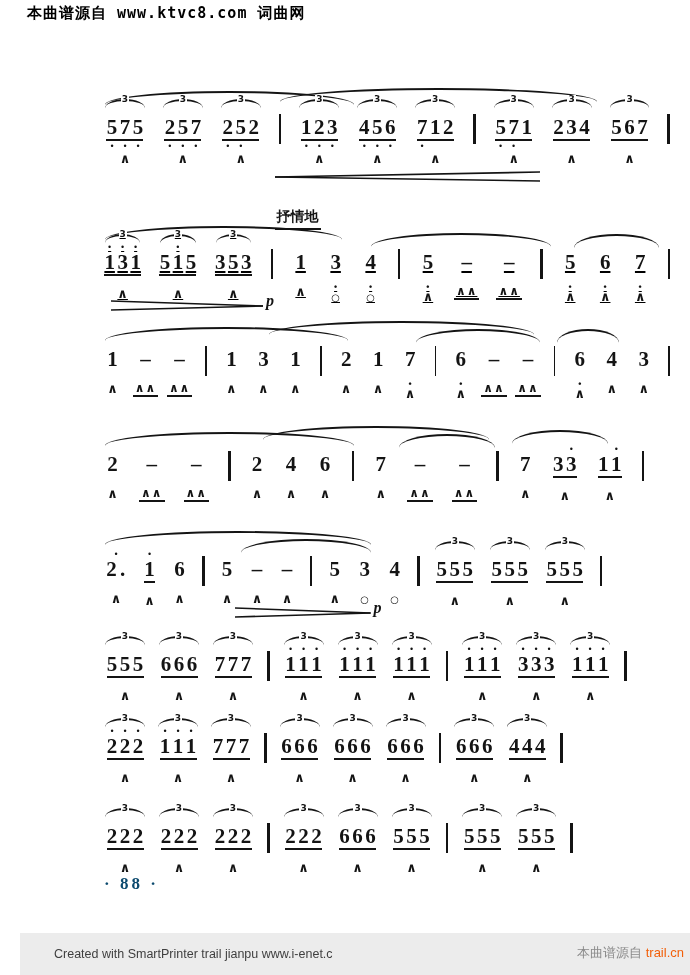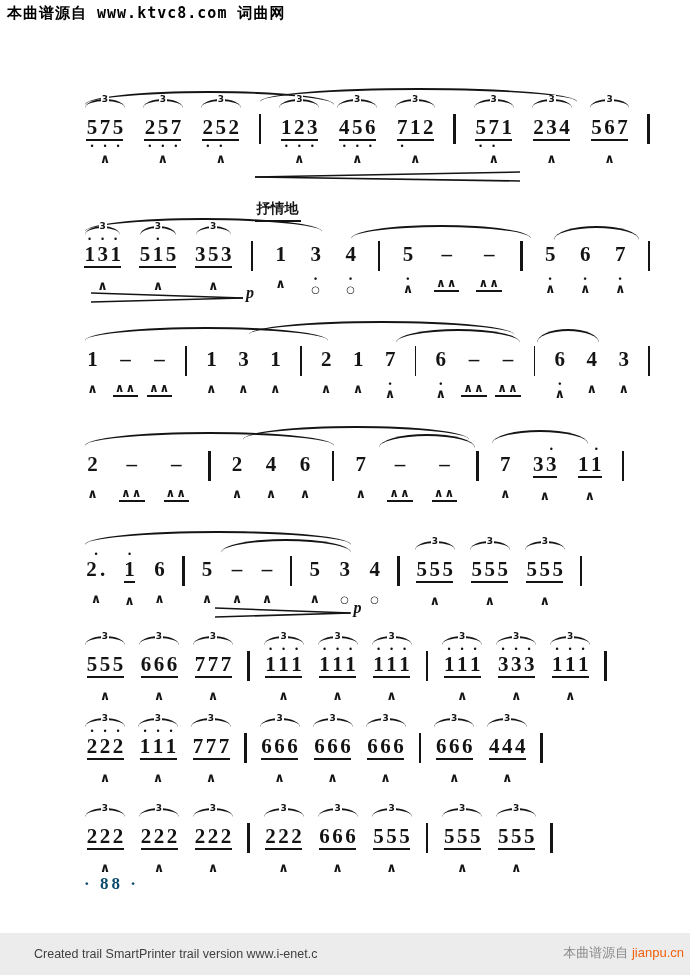--- a/index.html
+++ b/index.html
@@ -1,18 +1,18 @@
 <!DOCTYPE html>
 <html><head>
 <meta charset="utf-8">
 <style>
   html,body{margin:0;padding:0;}
   body{width:690px;height:975px;position:relative;background:#fff;overflow:hidden;
        font-family:"Liberation Sans",sans-serif;}
-  .page{position:absolute;inset:0;background:#fff;}
+  .page{position:absolute;inset:0;background:#fff;margin-left:20px;}
   .src-header{position:absolute;left:7px;top:4px;font:bold 15px "DejaVu Sans Mono","Liberation Mono",monospace;
        color:#000;letter-spacing:1px;white-space:nowrap;}
   #score{position:absolute;left:85px;top:0;width:565px;}
   .system{position:absolute;left:0;width:565px;}
   .tokrow{display:flex;align-items:flex-start;}
   .tok{display:flex;flex-direction:column;align-items:center;min-width:15px;}
   .arc{height:13px;display:flex;justify-content:center;align-items:flex-end;width:100%;}
   .arcline{width:40px;height:9px;border-top:2px solid #141414;border-radius:60% 60% 0 0/100% 100% 0 0;
        display:flex;justify-content:center;}
   .t3{position:relative;top:-6px;background:#fff;padding:0 1px;
@@ -295,21 +295,21 @@
               <span class="dt"></span>
               <span class="dt"></span>
             </div>
             <div class="mark">
               <span class="mc">∧</span>
             </div>
           </div>
           <div class="bar"></div>
         </div>
       </div>
-      <div class="system" style="top: 224px;">
+      <div class="system" style="top: 232px; text-decoration: underline;">
         <div class="tempo" style="left: 169.5px; top: -24px;">抒情地</div>
         <div class="slur" style="left: 0px; width: 237.3px; top: -6px;"></div>
         <div class="slur" style="left: 265.55px; width: 180.8px; top: 1px;"></div>
         <div class="slur" style="left: 468.95px; width: 84.75px; top: 2px;"></div>
         <div class="hairpin" style="left: 5.65px; width: 152.55px; top: 66px;"><svg width="152.55" height="12">
             <line x1="0" y1="1" x2="152.55" y2="6" stroke="#141414" stroke-width="1.6"></line>
             <line x1="0" y1="10" x2="152.55" y2="6" stroke="#141414" stroke-width="1.6"></line>
           </svg></div>
         <div class="dyn" style="left: 161.025px; top: 60px;">p</div>
         <div class="tokrow" style="gap: 20px;">
@@ -1920,18 +1920,18 @@
             </div>
           </div>
           <div class="bar"></div>
         </div>
       </div>
     </div>
 
   <div class="pageno">· 88 ·</div>
 
   <div class="footer-band"></div>
-  <div class="footer-left">Created trail SmartPrinter trail version www.i-enet.c</div>
+  <div class="footer-left">Created with SmartPrinter trail jianpu www.i-enet.c</div>
   <div class="footer-right">
     <span class="site-name">本曲谱源自</span>
-    <span class="site-domain">jianpu.cn</span>
+    <span class="site-domain">trail.cn</span>
   </div>
 </div>
 
 </body></html>

